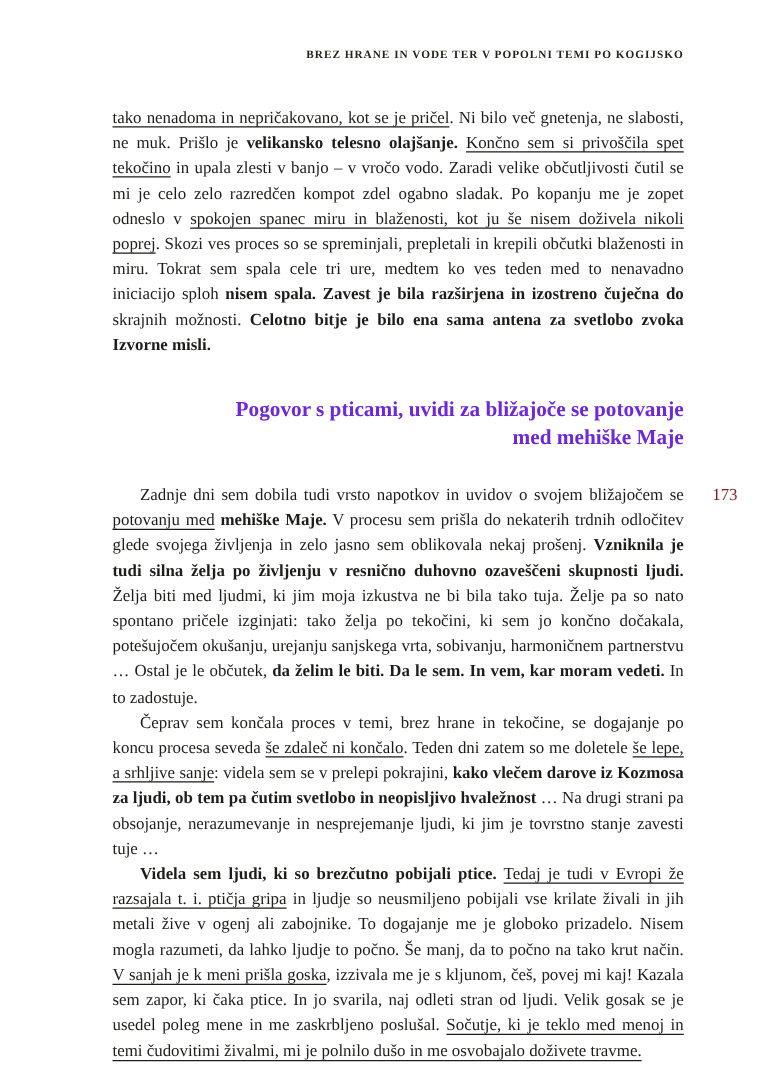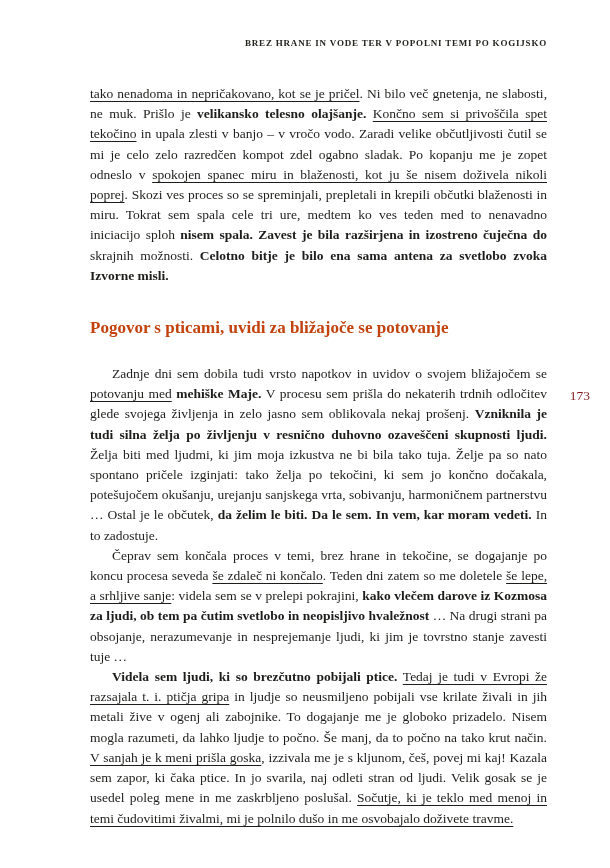--- a/index.html
+++ b/index.html
@@ -47,22 +47,22 @@
     color: #1d1d1b;
   }
   .para.indent {
     text-indent: 22px;
   }
   .section-heading {
     margin: 31px 0 25px 0;
     font-size: 17px;
     line-height: 22px;
     font-weight: bold;
-    color: #c2410c;
-    text-align: left;
+    color: #6d28d9;
+    text-align: right;
   }
   .bold { font-weight: bold; }
   .underline {
     text-decoration: underline;
     text-underline-offset: 2.5px;
     text-decoration-thickness: 1px;
   }
   .regular { font-weight: normal; }
 </style>
 </head>
@@ -71,21 +71,21 @@
 <div class="page">
 
   <div class="running-header">BREZ HRANE IN VODE TER V POPOLNI TEMI PO KOGIJSKO</div>
 
   <div class="page-number">173</div>
 
   <div class="body-column">
 
     <p class="para"><span class="underline">tako nenadoma in nepričakovano, kot se je pričel</span><span class="regular">. Ni bilo več gnetenja, ne slabosti, ne muk. Prišlo je </span><span class="bold">velikansko telesno olajšanje.</span><span class="regular"> </span><span class="underline">Končno sem si privoščila spet tekočino</span><span class="regular"> in upala zlesti v banjo – v vročo vodo. Zaradi velike občutljivosti čutil se mi je celo zelo razredčen kompot zdel ogabno sladak. Po kopanju me je zopet odneslo v </span><span class="underline">spokojen spanec miru in blaženosti, kot ju še nisem doživela nikoli poprej</span><span class="regular">. Skozi ves proces so se spreminjali, prepletali in krepili občutki blaženosti in miru. Tokrat sem spala cele tri ure, medtem ko ves teden med to nenavadno iniciacijo sploh </span><span class="bold">nisem spala. Zavest je bila razširjena in izostreno čuječna do</span><span class="regular"> skrajnih možnosti. </span><span class="bold">Celotno bitje je bilo ena sama antena za svetlobo zvoka Izvorne misli.</span></p>
 
-    <h2 class="section-heading"><span>Pogovor s pticami, uvidi za bližajoče se potovanje</span><br></h2>
+    <h2 class="section-heading"><span>Pogovor s pticami, uvidi za bližajoče se potovanje</span><br><span>med mehiške Maje</span></h2>
 
     <p class="para indent"><span class="regular">Zadnje dni sem dobila tudi vrsto napotkov in uvidov o svojem bližajočem se </span><span class="underline">potovanju med</span><span class="regular"> </span><span class="bold">mehiške Maje.</span><span class="regular"> V procesu sem prišla do nekaterih trdnih odločitev glede svojega življenja in zelo jasno sem oblikovala nekaj prošenj. </span><span class="bold">Vzniknila je tudi silna želja po življenju v resnično duhovno ozaveščeni skupnosti ljudi.</span><span class="regular"> Želja biti med ljudmi, ki jim moja izkustva ne bi bila tako tuja. Želje pa so nato spontano pričele izginjati: tako želja po tekočini, ki sem jo končno dočakala, potešujočem okušanju, urejanju sanjskega vrta, sobivanju, harmoničnem partnerstvu … Ostal je le občutek, </span><span class="bold">da želim le biti. Da le sem. In vem, kar moram vedeti.</span><span class="regular"> In to zadostuje.</span></p>
 
     <p class="para indent"><span class="regular">Čeprav sem končala proces v temi, brez hrane in tekočine, se dogajanje po koncu procesa seveda </span><span class="underline">še zdaleč ni končalo</span><span class="regular">. Teden dni zatem so me doletele </span><span class="underline">še lepe, a srhljive sanje</span><span class="regular">: videla sem se v prelepi pokrajini, </span><span class="bold">kako vlečem darove iz Kozmosa za ljudi, ob tem pa čutim svetlobo in neopisljivo hvaležnost</span><span class="regular"> … Na drugi strani pa obsojanje, nerazumevanje in nesprejemanje ljudi, ki jim je tovrstno stanje zavesti tuje …</span></p>
 
     <p class="para indent"><span class="bold">Videla sem ljudi, ki so brezčutno pobijali ptice.</span><span class="regular"> </span><span class="underline">Tedaj je tudi v Evropi že razsajala t. i. ptičja gripa</span><span class="regular"> in ljudje so neusmiljeno pobijali vse krilate živali in jih metali žive v ogenj ali zabojnike. To dogajanje me je globoko prizadelo. Nisem mogla razumeti, da lahko ljudje to počno. Še manj, da to počno na tako krut način. </span><span class="underline">V sanjah je k meni prišla goska</span><span class="regular">, izzivala me je s kljunom, češ, povej mi kaj! Kazala sem zapor, ki čaka ptice. In jo svarila, naj odleti stran od ljudi. Velik gosak se je usedel poleg mene in me zaskrbljeno poslušal. </span><span class="underline">Sočutje, ki je teklo med menoj in temi čudovitimi živalmi, mi je polnilo dušo in me osvobajalo doživete travme.</span></p>
 
   </div>
 </div>
 

